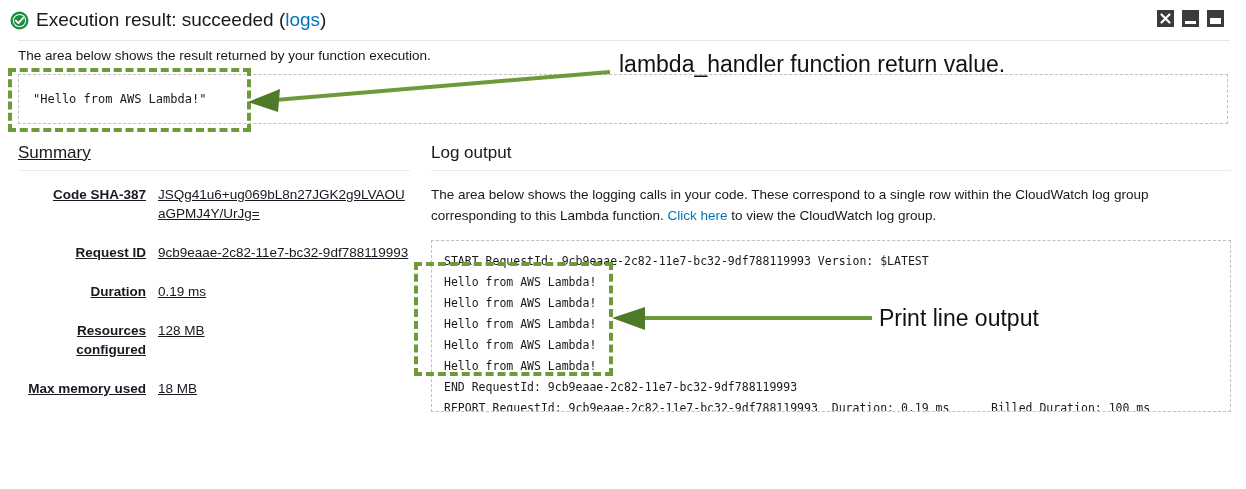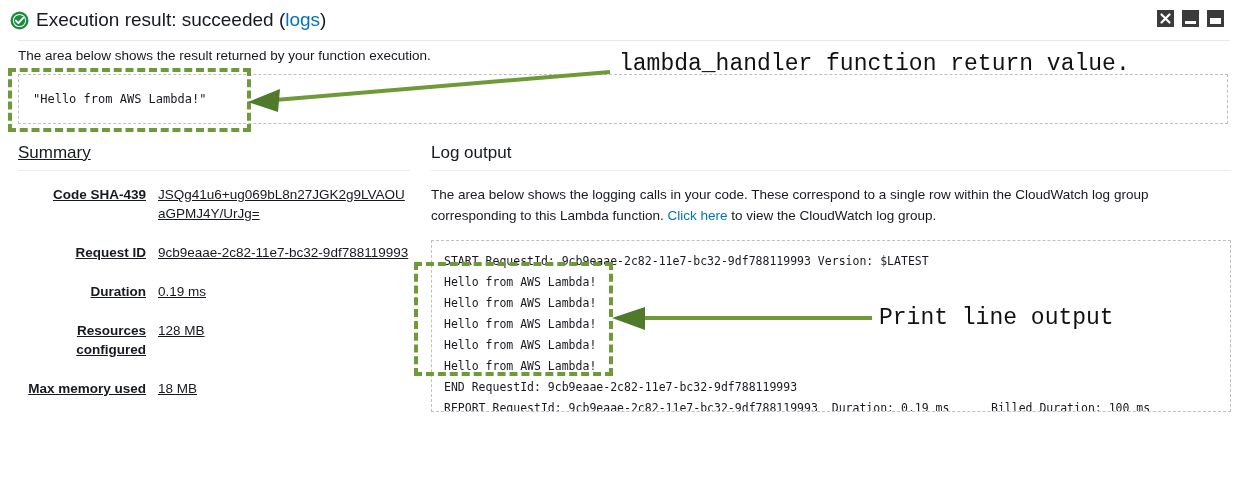--- a/index.html
+++ b/index.html
@@ -180,21 +180,21 @@
   .anno-box {
     position: absolute;
     border: 4px dashed #6f9a3a;
     box-sizing: border-box;
   }
   #anno-box-result { left: 8px;   top: 68px;  width: 243px; height: 64px; }
   #anno-box-print  { left: 414px; top: 262px; width: 199px; height: 114px; }
 
   .anno-label {
     position: absolute;
-    font-family: Liberation Mono, monospace;
+    font-family: Liberation Sans, sans-serif;
     font-size: 23px;
     line-height: 28px;
     color: #111111;
     white-space: nowrap;
   }
   #anno-label-return { left: 619px; top: 50px; }
   #anno-label-print  { left: 879px; top: 304px; }
 </style>
 </head>
 <body>
@@ -235,21 +235,21 @@
 <div id="result-box">
   <div id="result-value">"Hello from AWS Lambda!"</div>
 </div>
 
 <div id="summary-col">
   <div class="section-title">Summary</div>
   <div class="section-rule"></div>
   <table id="summary-table">
     <tbody>
       <tr>
-        <td class="k">Code SHA-439</td>
+        <td class="k">Code SHA-387</td>
         <td class="v">JSQg41u6+ug069bL8n27JGK2g9LVAOUaGPMJ4Y/UrJg=</td>
       </tr>
       <tr>
         <td class="k">Request ID</td>
         <td class="v">9cb9eaae-2c82-11e7-bc32-9df788119993</td>
       </tr>
       <tr>
         <td class="k">Duration</td>
         <td class="v">0.19 ms</td>
       </tr>

